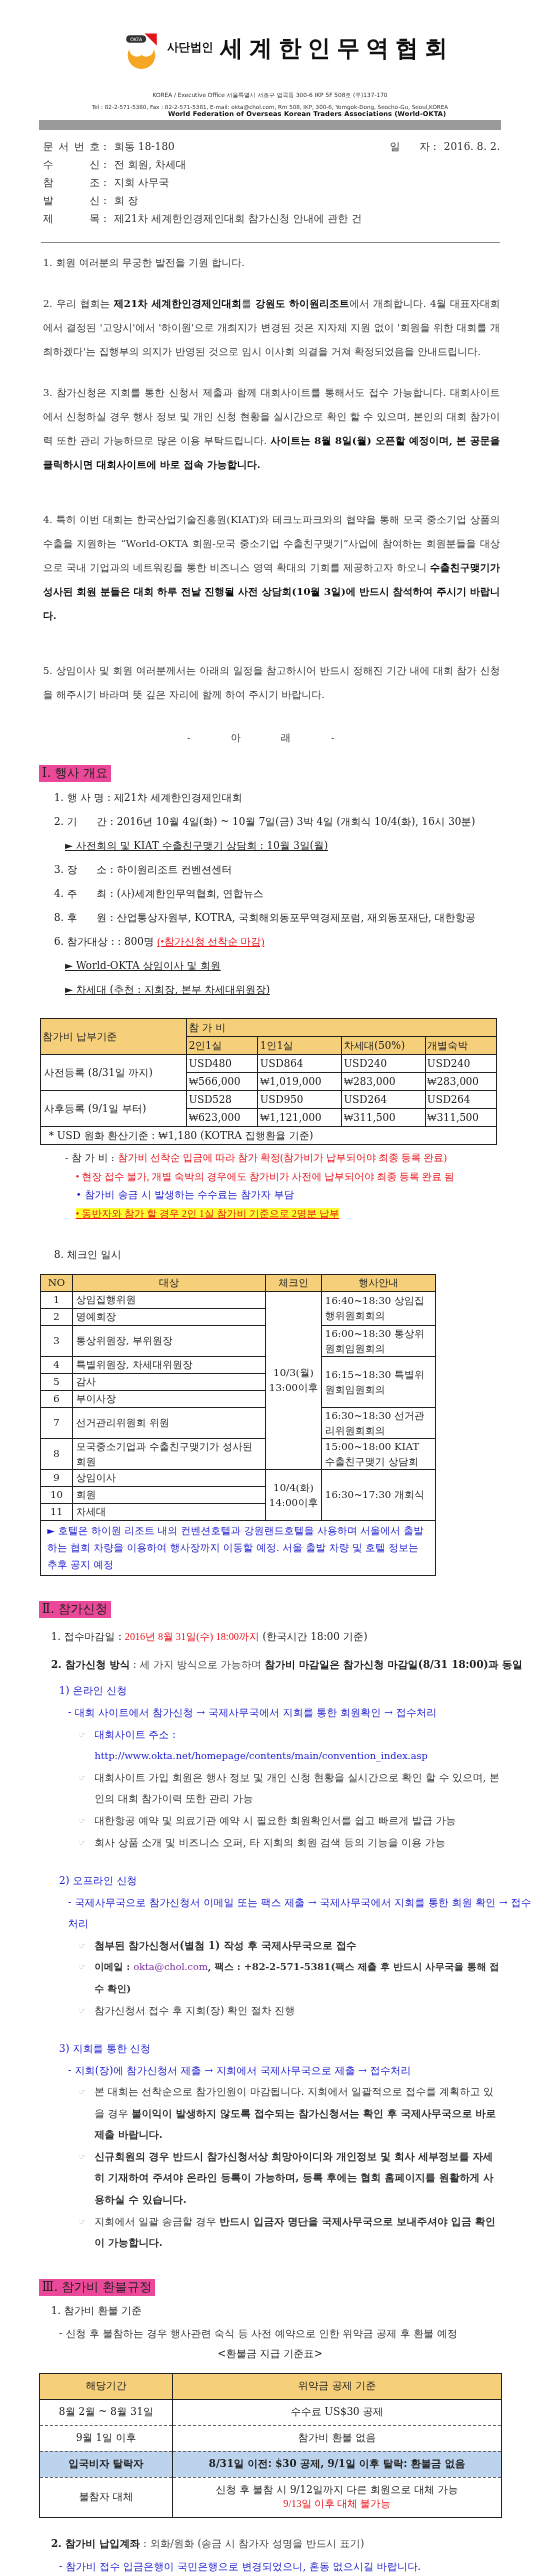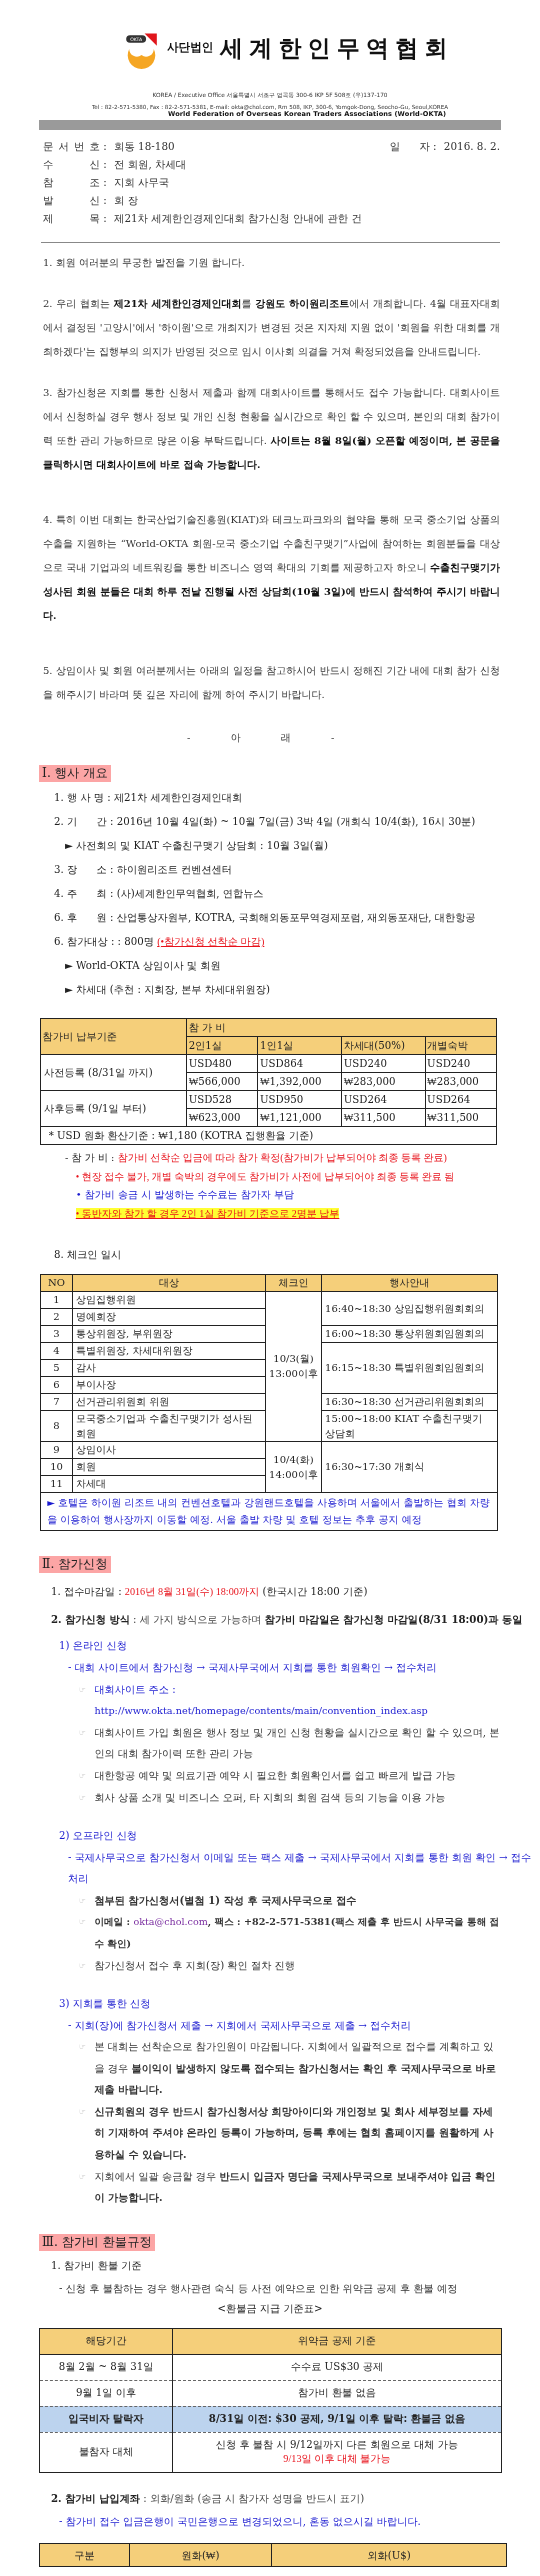--- a/index.html
+++ b/index.html
@@ -34,43 +34,43 @@
 
   
   .para { padding: 0 40px 0 43px; font-size: 10px; color: #333; line-height: 24px; text-align: justify; }
   .para b { color: #111; }
   .gap-s { height: 7.7px; }
   .gap-m { height: 17px; }
   .gap-l { height: 31px; }
 
   .center-note { text-align: center; font-size: 10px; letter-spacing: 18.5px; color: #333; margin: 23px 0 0 0; }
 
-  .sec-head { display: inline-block; background: #fca5a5; padding: 0 3.1px; font-size: 12.3px; color: #222; margin-left: 39px; line-height: 17px; text-align: center; }
+  .sec-head { display: inline-block; background: #ec4899; padding: 0 3.1px; font-size: 12.3px; color: #222; margin-left: 39px; line-height: 17px; text-align: center; }
   .item { padding-left: 54px; font-size: 10.2px; color: #222; line-height: 24px; }
-  .sub-arrow { padding-left: 65px; font-size: 10.2px; line-height: 24px; color: #222; }
+  .sub-arrow { padding-left: 65px; font-size: 10.2px; line-height: 24px; color: #222; text-decoration: underline; }
   .red { color: #e8121b; font-family: Liberation Serif, serif; }
   .blue { color: #1a1ad0; }
   .purple { color: #7a2ea0; margin-top: 44px; }
   .underline { text-decoration: underline; }
 
   
   table { border-collapse: collapse; }
   .fee-table { margin: 4.6px 0 0 40px; width: 457px; border: 1.5px solid #222; font-size: 10.2px; }
   .fee-table td, .fee-table th { border: 0.8px solid #222; text-align: left; font-weight: normal; height: 18px; padding: 0 1.5px; }
   .hdr { background: #f5cf7a; }
   .fee-table td.dash-b { border-bottom: 0.8px dashed #222; }
   .fee-table td.left { text-align: left; padding-left: 3.1px; }
   .fee-note td { text-align: left !important; padding-left: 7.7px !important; }
 
   .fee-notes { padding-left: 65px; font-size: 10px; line-height: 18.5px; margin-top: 4.6px; }
   .fee-notes .bullet { padding-left: 10.8px; }
   .hl-yellow { background: #ffff33; }
 
   
-  .chk-table { margin: 6.2px 0 0 40px; width: 458px; border: 1.5px solid #222; font-size: 10px; }
+  .chk-table { margin: 6.2px 0 0 40px; width: 396px; border: 1.5px solid #222; font-size: 10px; }
   .chk-table td, .chk-table th { border: 0.8px solid #222; font-weight: normal; height: 17px; padding: 0 3.1px; }
   .chk-table .c { text-align: center; }
   .chk-table .grp-end td { border-bottom: 1.5px solid #222; }
   .chk-note { color: #1a1ad0; font-size: 10px; line-height: 17px; padding: 1.5px 4.6px 1.5px 6.2px !important; text-align: left; }
 
   
   .app-item { padding-left: 51px; font-size: 10.2px; line-height: 23px; color: #222; }
   .app-sub-h { padding-left: 59px; font-size: 10.2px; line-height: 23px; color: #1a1ad0; }
   .app-dash { padding-left: 68px; font-size: 10.2px; line-height: 21.6px; color: #1a1ad0; }
   .app-finger { padding-left: 79px; padding-right: 39px; font-size: 10.2px; line-height: 21.6px; color: #333; display: flex; }
@@ -190,21 +190,21 @@
 
   
   <div style="height:20px"></div>
   <div class="sec-head">Ⅰ. 행사 개요</div>
   <div style="height:4.6px"></div>
   <div class="item"><span>1. 행 사 명</span> : <span>제21차 세계한인경제인대회</span></div>
   <div class="item"><span style="white-space:pre">2. 기      간</span> : <span>2016년 10월 4일(화) ~ 10월 7일(금) 3박 4일 (개회식 10/4(화), 16시 30분)</span></div>
   <div class="sub-arrow">► 사전회의 및 KIAT 수출친구맺기 상담회 : 10월 3일(월)</div>
   <div class="item"><span style="white-space:pre">3. 장      소</span> : <span>하이원리조트 컨벤션센터</span></div>
   <div class="item"><span style="white-space:pre">4. 주      최</span> : <span>(사)세계한인무역협회, 연합뉴스</span></div>
-  <div class="item"><span style="white-space:pre">6. 후      원</span> : <span>산업통상자원부, KOTRA, 국회해외동포무역경제포럼, 재외동포재단, 대한항공</span></div>
+  <div class="item"><span style="white-space:pre">8. 후      원</span> : <span>산업통상자원부, KOTRA, 국회해외동포무역경제포럼, 재외동포재단, 대한항공</span></div>
   <div class="item"><span>6. 참가대상 : : 800명 </span><span class="red underline">(•참가신청 선착순 마감)</span></div>
   <div class="sub-arrow">► World-OKTA 상임이사 및 회원</div>
   <div class="sub-arrow">► 차세대 (추천 : 지회장, 본부 차세대위원장)</div>
   <div style="height:10.8px"></div>
 
   <table class="fee-table">
     <tbody>
         <tr class="hdr">
       <td rowspan="2">참가비 납부기준</td>
       <td colspan="4">참 가 비</td>
@@ -217,21 +217,21 @@
     </tr>
     <tr>
       <td rowspan="2" class="left">사전등록 (8/31일 까지)</td>
       <td class="dash-b">USD480</td>
       <td class="dash-b">USD864</td>
       <td class="dash-b">USD240</td>
       <td class="dash-b">USD240</td>
     </tr>
     <tr>
       <td>₩566,000</td>
-      <td>₩1,392,000</td>
+      <td>₩1,019,000</td>
       <td>₩283,000</td>
       <td>₩283,000</td>
     </tr>
     <tr>
       <td rowspan="2" class="left">사후등록 (9/1일 부터)</td>
       <td class="dash-b">USD528</td>
       <td class="dash-b">USD950</td>
       <td class="dash-b">USD264</td>
       <td class="dash-b">USD264</td>
     </tr>

